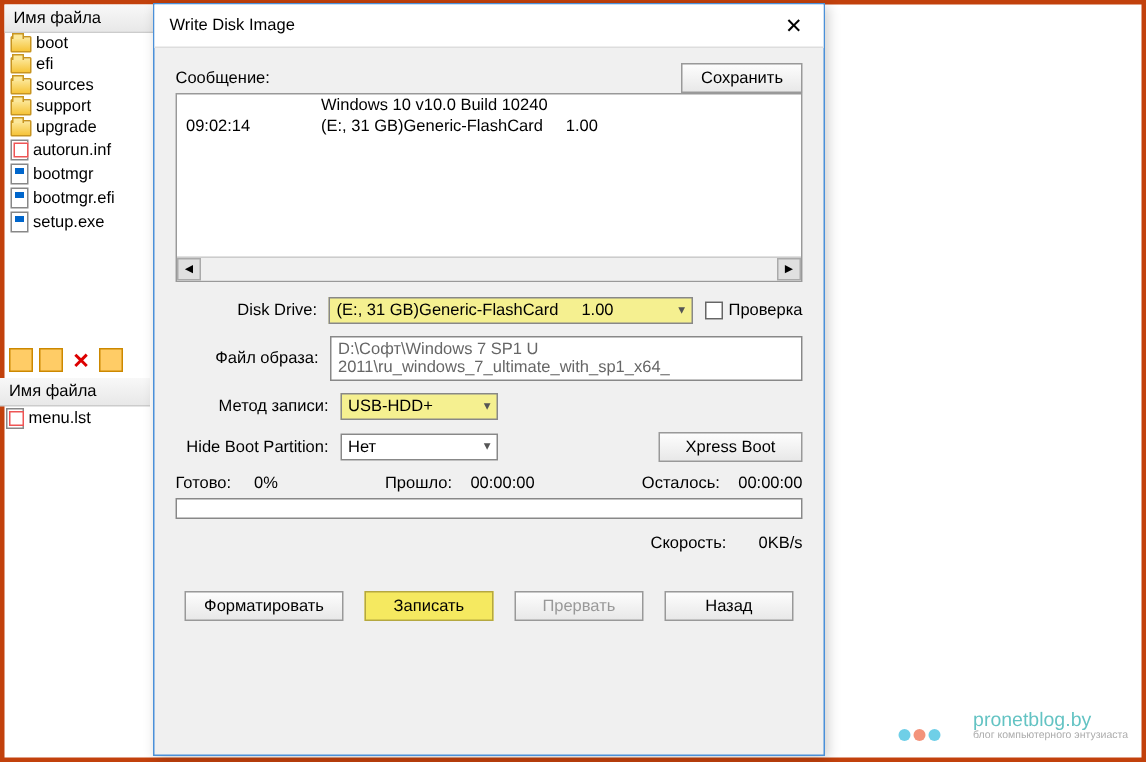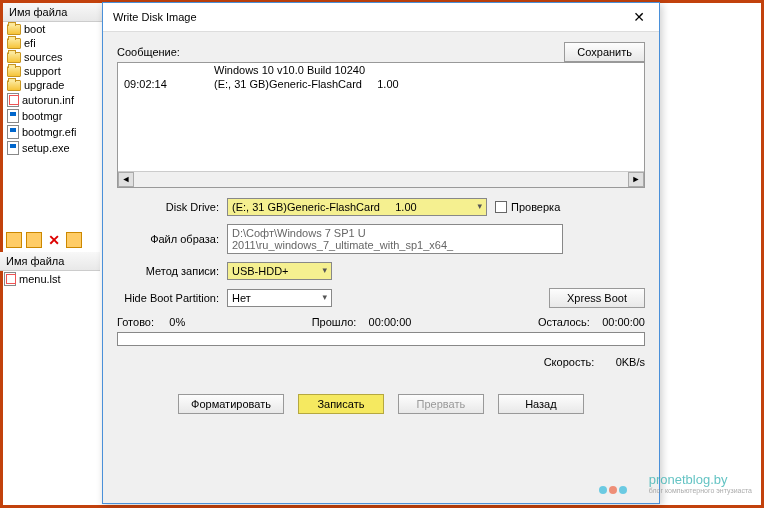--- a/index.html
+++ b/index.html
@@ -14,21 +14,21 @@
   .folder-icon::before { content: ''; position: absolute; top: -3px; left: 0; width: 6px; height: 3px; background: #fce89a; border: 1px solid #c89520; border-bottom: none; }
   .file-icon { width: 12px; height: 14px; background: #fff; border: 1px solid #888; flex-shrink: 0; position: relative; }
   .file-icon.ini::after { content: ''; position: absolute; top: 1px; left: 1px; width: 8px; height: 8px; background: #fff; border: 1px solid #e55; }
   .file-icon.exe::after { content: ''; position: absolute; top: 2px; left: 2px; width: 6px; height: 4px; background: #06c; }
   
   .toolbar { position: absolute; left: 2px; top: 230px; height: 20px; padding: 2px 4px; display: flex; gap: 4px; align-items: center; }
   .tb-icon { width: 16px; height: 16px; }
   
   .file-list-bottom { position: absolute; left: 0; top: 252px; width: 100px; }
   
-  .dialog { position: absolute; left: 102px; top: 2px; width: 558px; height: 502px; background: #f0f0f0; border: 1px solid #4a90d9; box-shadow: 2px 2px 8px rgba(0,0,0,0.2); }
+  .dialog { position: absolute; left: 102px; top: 2px; width: 448px; height: 502px; background: #f0f0f0; border: 1px solid #4a90d9; box-shadow: 2px 2px 8px rgba(0,0,0,0.2); }
   .dialog-title { background: #fff; padding: 6px 10px; display: flex; justify-content: space-between; align-items: center; border-bottom: 1px solid #ddd; }
   .close-btn { font-size: 14px; cursor: pointer; padding: 0 4px; }
   .dialog-body { padding: 10px 14px; }
   
   .msg-row { display: flex; justify-content: space-between; align-items: center; margin-bottom: 0; }
   .btn { background: linear-gradient(#fdfdfd, #e8e8e8); border: 1px solid #999; padding: 3px 12px; cursor: pointer; }
   .btn.yellow { background: #f5e960; border-color: #b5a840; }
   .btn.disabled { color: #999; }
   
   .log-box { background: #fff; border: 1px solid #999; height: 126px; margin-bottom: 10px; position: relative; }

